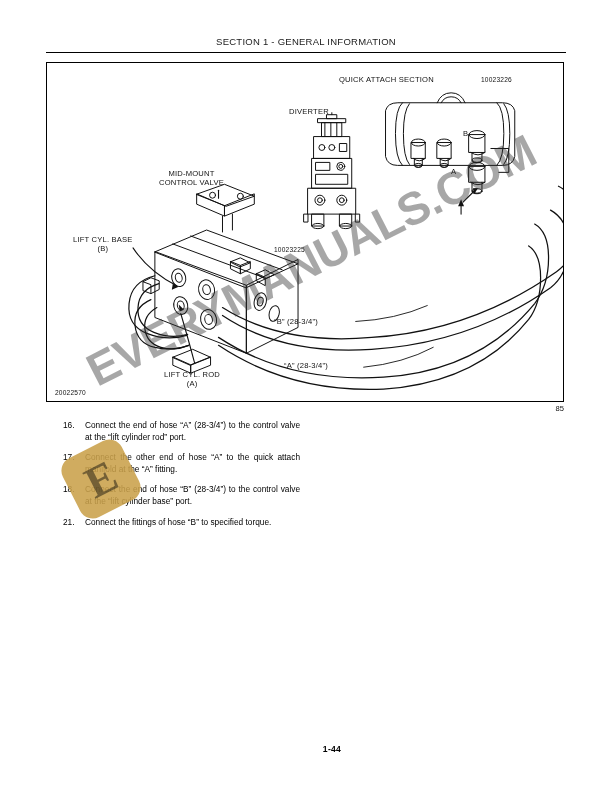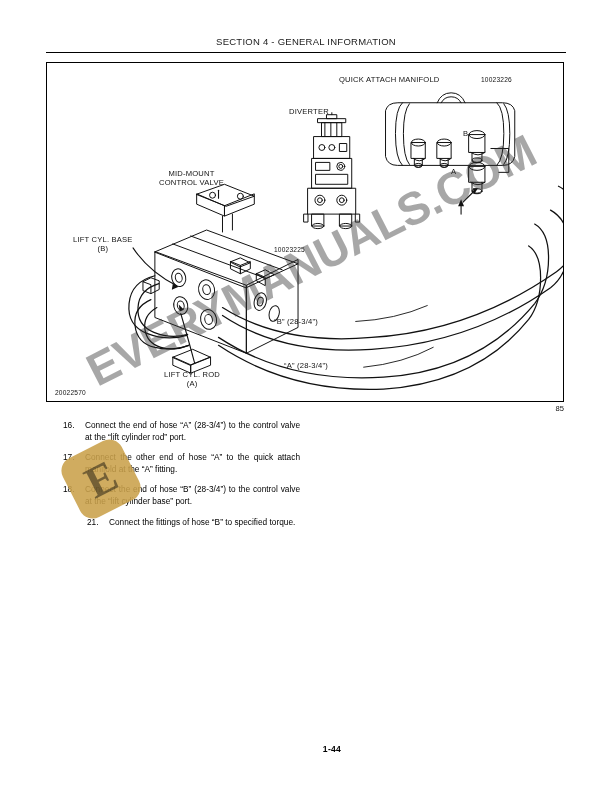--- a/index.html
+++ b/index.html
@@ -107,21 +107,21 @@
   }
   .step {
     position: relative;
     padding-left: 22px;
     margin-bottom: 9px;
     font-size: 8.3px;
     line-height: 11.6px;
     text-align: justify;
     color: #000000;
   }
-  .step:last-child { margin-bottom: 0; margin-left: 24px; }
+  .step:last-child { margin-bottom: 0; }
   .step .step-num {
     position: absolute;
     left: 0;
     top: 0;
     width: 18px;
     text-align: left;
     font-size: 8.3px;
   }
   .step .step-text { display: block; }
 
@@ -184,21 +184,21 @@
     font-weight: bold;
     display: flex;
     align-items: center;
     justify-content: center;
     font-family: "Liberation Serif", serif;
   }
 </style>
 </head>
 <body>
 
-<div class="page-header">SECTION 4 - GENERAL INFORMATION</div>
+<div class="page-header">SECTION 1 - GENERAL INFORMATION</div>
 <div class="header-rule"></div>
 
 <div class="figure-box">
   <div class="fig-inner">
 
     <svg class="art" viewBox="0 0 518 340">
       <g fill="none" stroke="#111" stroke-width="1" stroke-linejoin="round" stroke-linecap="round">
 
         <path d="M352 40 q-10 0 -12 8 v46 q2 9 12 9 h106 q10 0 12 -9 v-46 q-2 -8 -12 -8 z"></path>
 
@@ -346,21 +346,21 @@
 
         <path d="M172 128 v8" stroke-width="1.1"></path>
 
         <path d="M310 260 q40 -2 72 -16" stroke-width="0.9"></path>
 
         <path d="M318 306 q40 -4 70 -20" stroke-width="0.9"></path>
 
       </g>
     </svg>
 
-    <div class="fig-label lbl-quick">QUICK ATTACH MANIFOLD</div>
+    <div class="fig-label lbl-quick">QUICK ATTACH SECTION</div>
     <div class="fig-num num-manifold">10023226</div>
 
     <div class="fig-label lbl-diverter">DIVERTER</div>
     <div class="fig-num num-diverter">10023225</div>
 
     <div class="fig-label lbl-midmount">
       <span>MID-MOUNT</span><br>
       <span>CONTROL VALVE</span>
     </div>
 

